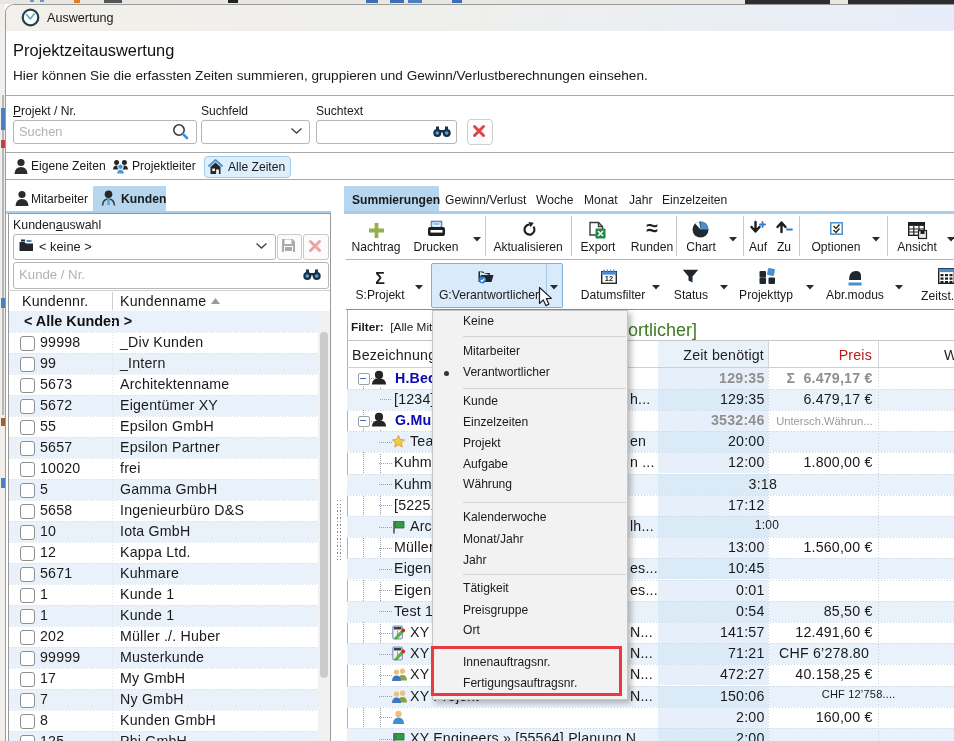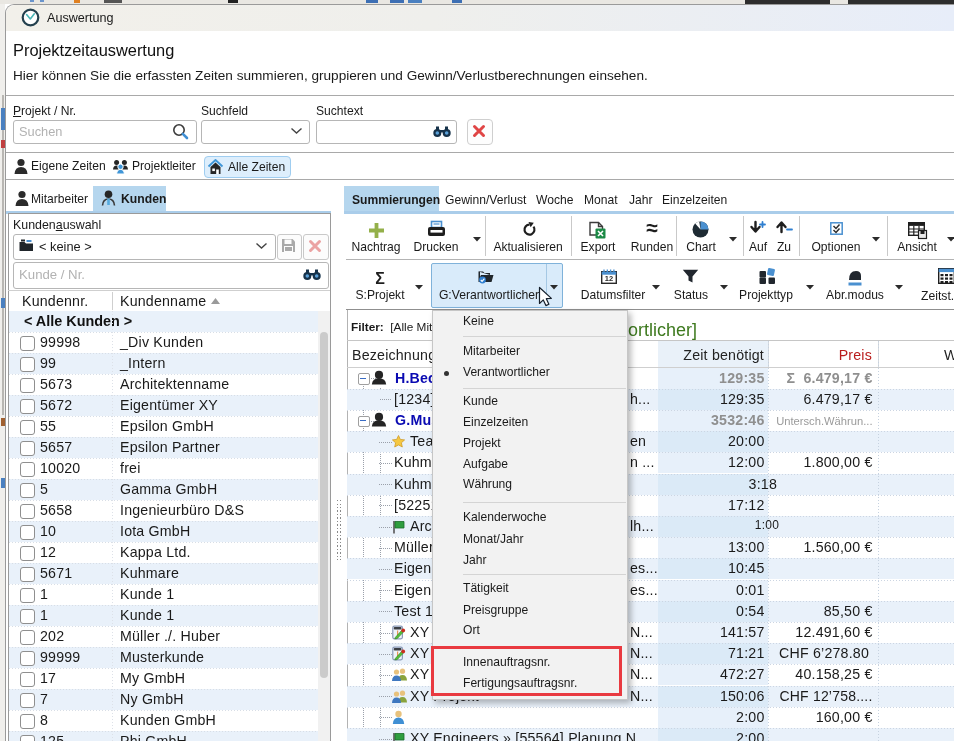--- a/index.html
+++ b/index.html
@@ -552,21 +552,21 @@
 <div class="a" style="left:658px;top:685.5px;width:110px;height:21.2px;background:#dbeaf7"></div>
 <div class="a" style="left:379px;top:696.1px;width:13px;height:1px;background-image:repeating-linear-gradient(90deg,#9aa0aa 0 1px,transparent 1px 2px)"></div>
 <svg class="a" style="left:392px;top:689.5px" width="15" height="13" viewBox="0 0 15 13">
       <circle cx="10.5" cy="3.2" r="2.6" fill="#e8c27d"></circle>
       <path d="M6 12.5 q0.3 -5.5 4.5 -5.5 q4.2 0 4.5 5.5 Z" fill="#8aa33c"></path>
       <circle cx="4.5" cy="4" r="2.6" fill="#e8c27d"></circle>
       <path d="M0 13 q0.3 -5.5 4.5 -5.5 q4.2 0 4.5 5.5 Z" fill="#3f78c0"></path>
     </svg>
 <div class="t" style="left:410px;top:687.5px;font-size:14.2px;letter-spacing:0.2px">XY Projekt</div>
 <div class="t r" style="left:658px;top:687.5px;width:106.5px;font-size:14.2px;letter-spacing:0.2px">150:06</div>
-<div class="t r" style="left:768px;top:687.5px;width:104.5px;font-size:14px;letter-spacing:0.2px">CHF 12’758....</div>
+<div class="t r" style="left:791px;top:687.5px;width:104.5px;font-size:11px;letter-spacing:0.2px">CHF 12’758....</div>
 <div class="t" style="left:630px;top:687.5px;font-size:14.2px;letter-spacing:0.2px">N...</div>
 <div class="a" style="left:658px;top:706.7px;width:110px;height:21.2px;background:#e7f0fa"></div>
 <div class="a" style="left:379px;top:717.3px;width:13px;height:1px;background-image:repeating-linear-gradient(90deg,#9aa0aa 0 1px,transparent 1px 2px)"></div>
 <svg class="a" style="left:392px;top:709.7px" width="13" height="15" viewBox="0 0 13 15">
       <circle cx="6.5" cy="4" r="3.2" fill="#e8c27d"></circle>
       <path d="M0.8 14 q0.4 -6.5 5.7 -6.5 q5.3 0 5.7 6.5 Z" fill="#3f8fd4"></path>
     </svg>
 <div class="t r" style="left:658px;top:708.7px;width:106.5px;font-size:14.2px;letter-spacing:0.2px">2:00</div>
 <div class="t r" style="left:768px;top:708.7px;width:104.5px;font-size:14.2px;letter-spacing:0.2px">160,00 €</div>
 <div class="a" style="left:347px;top:727.9px;width:607px;height:21.2px;background:#e9f1fa"></div>

